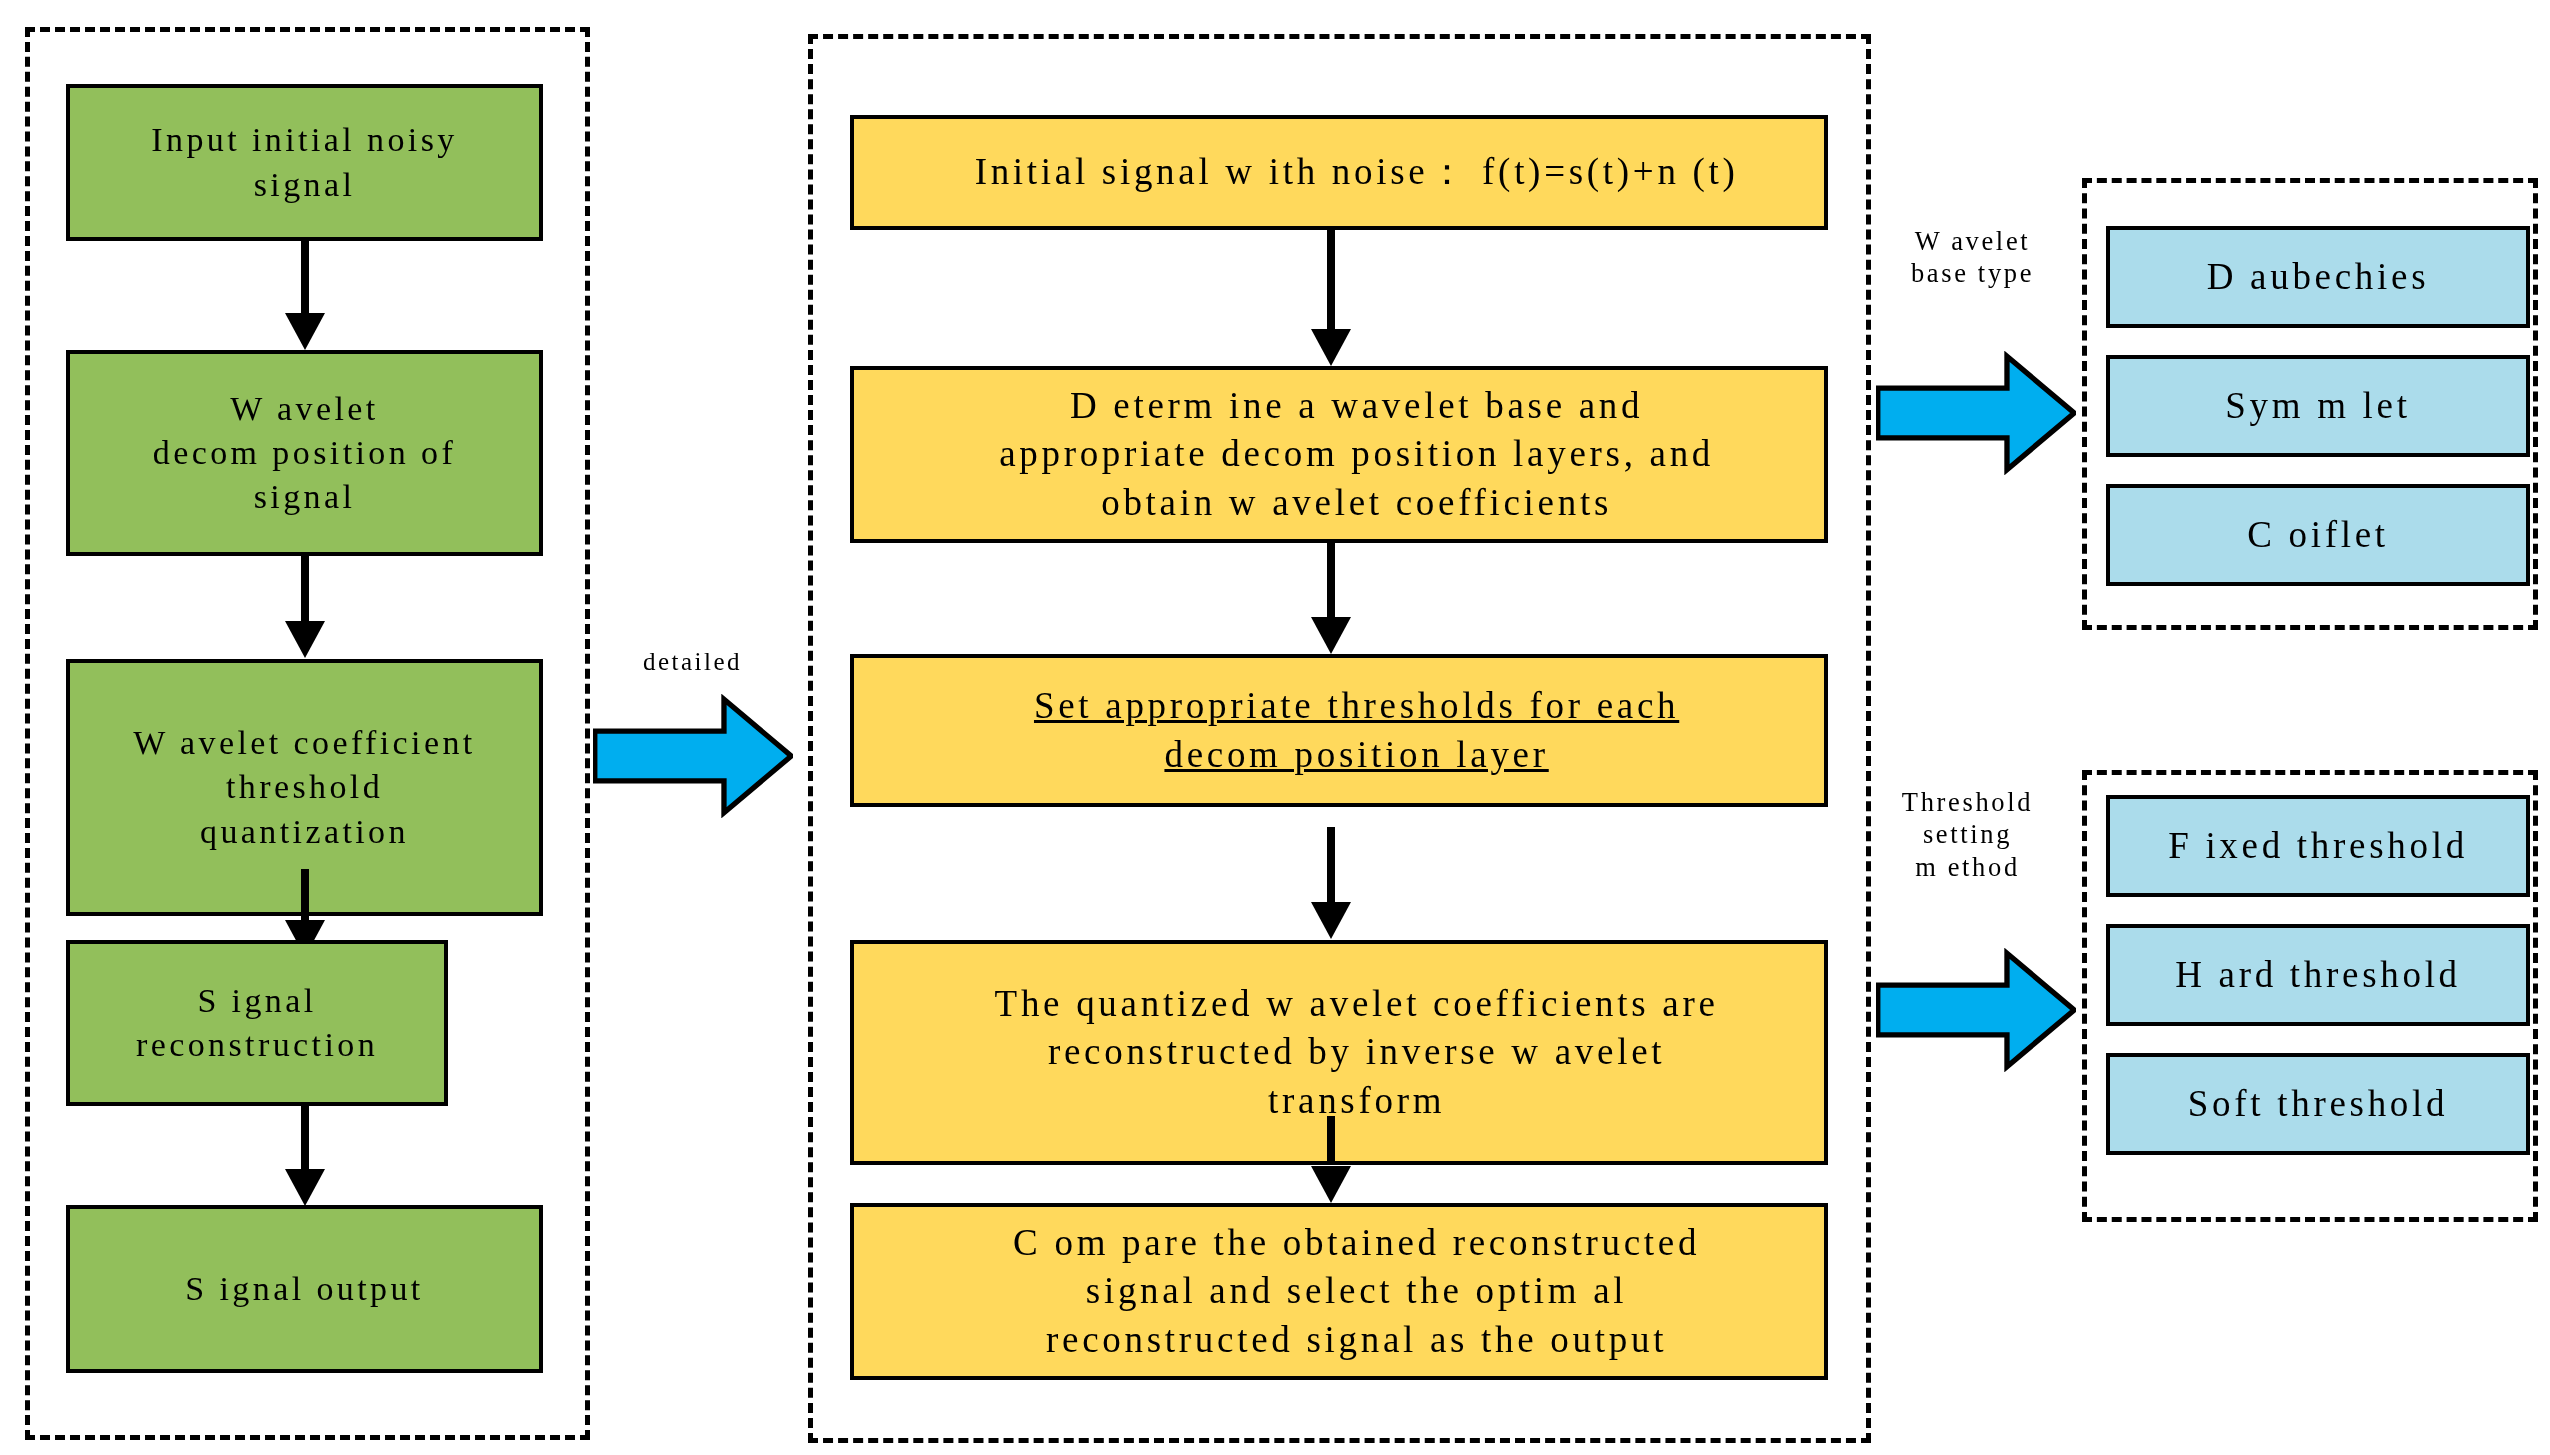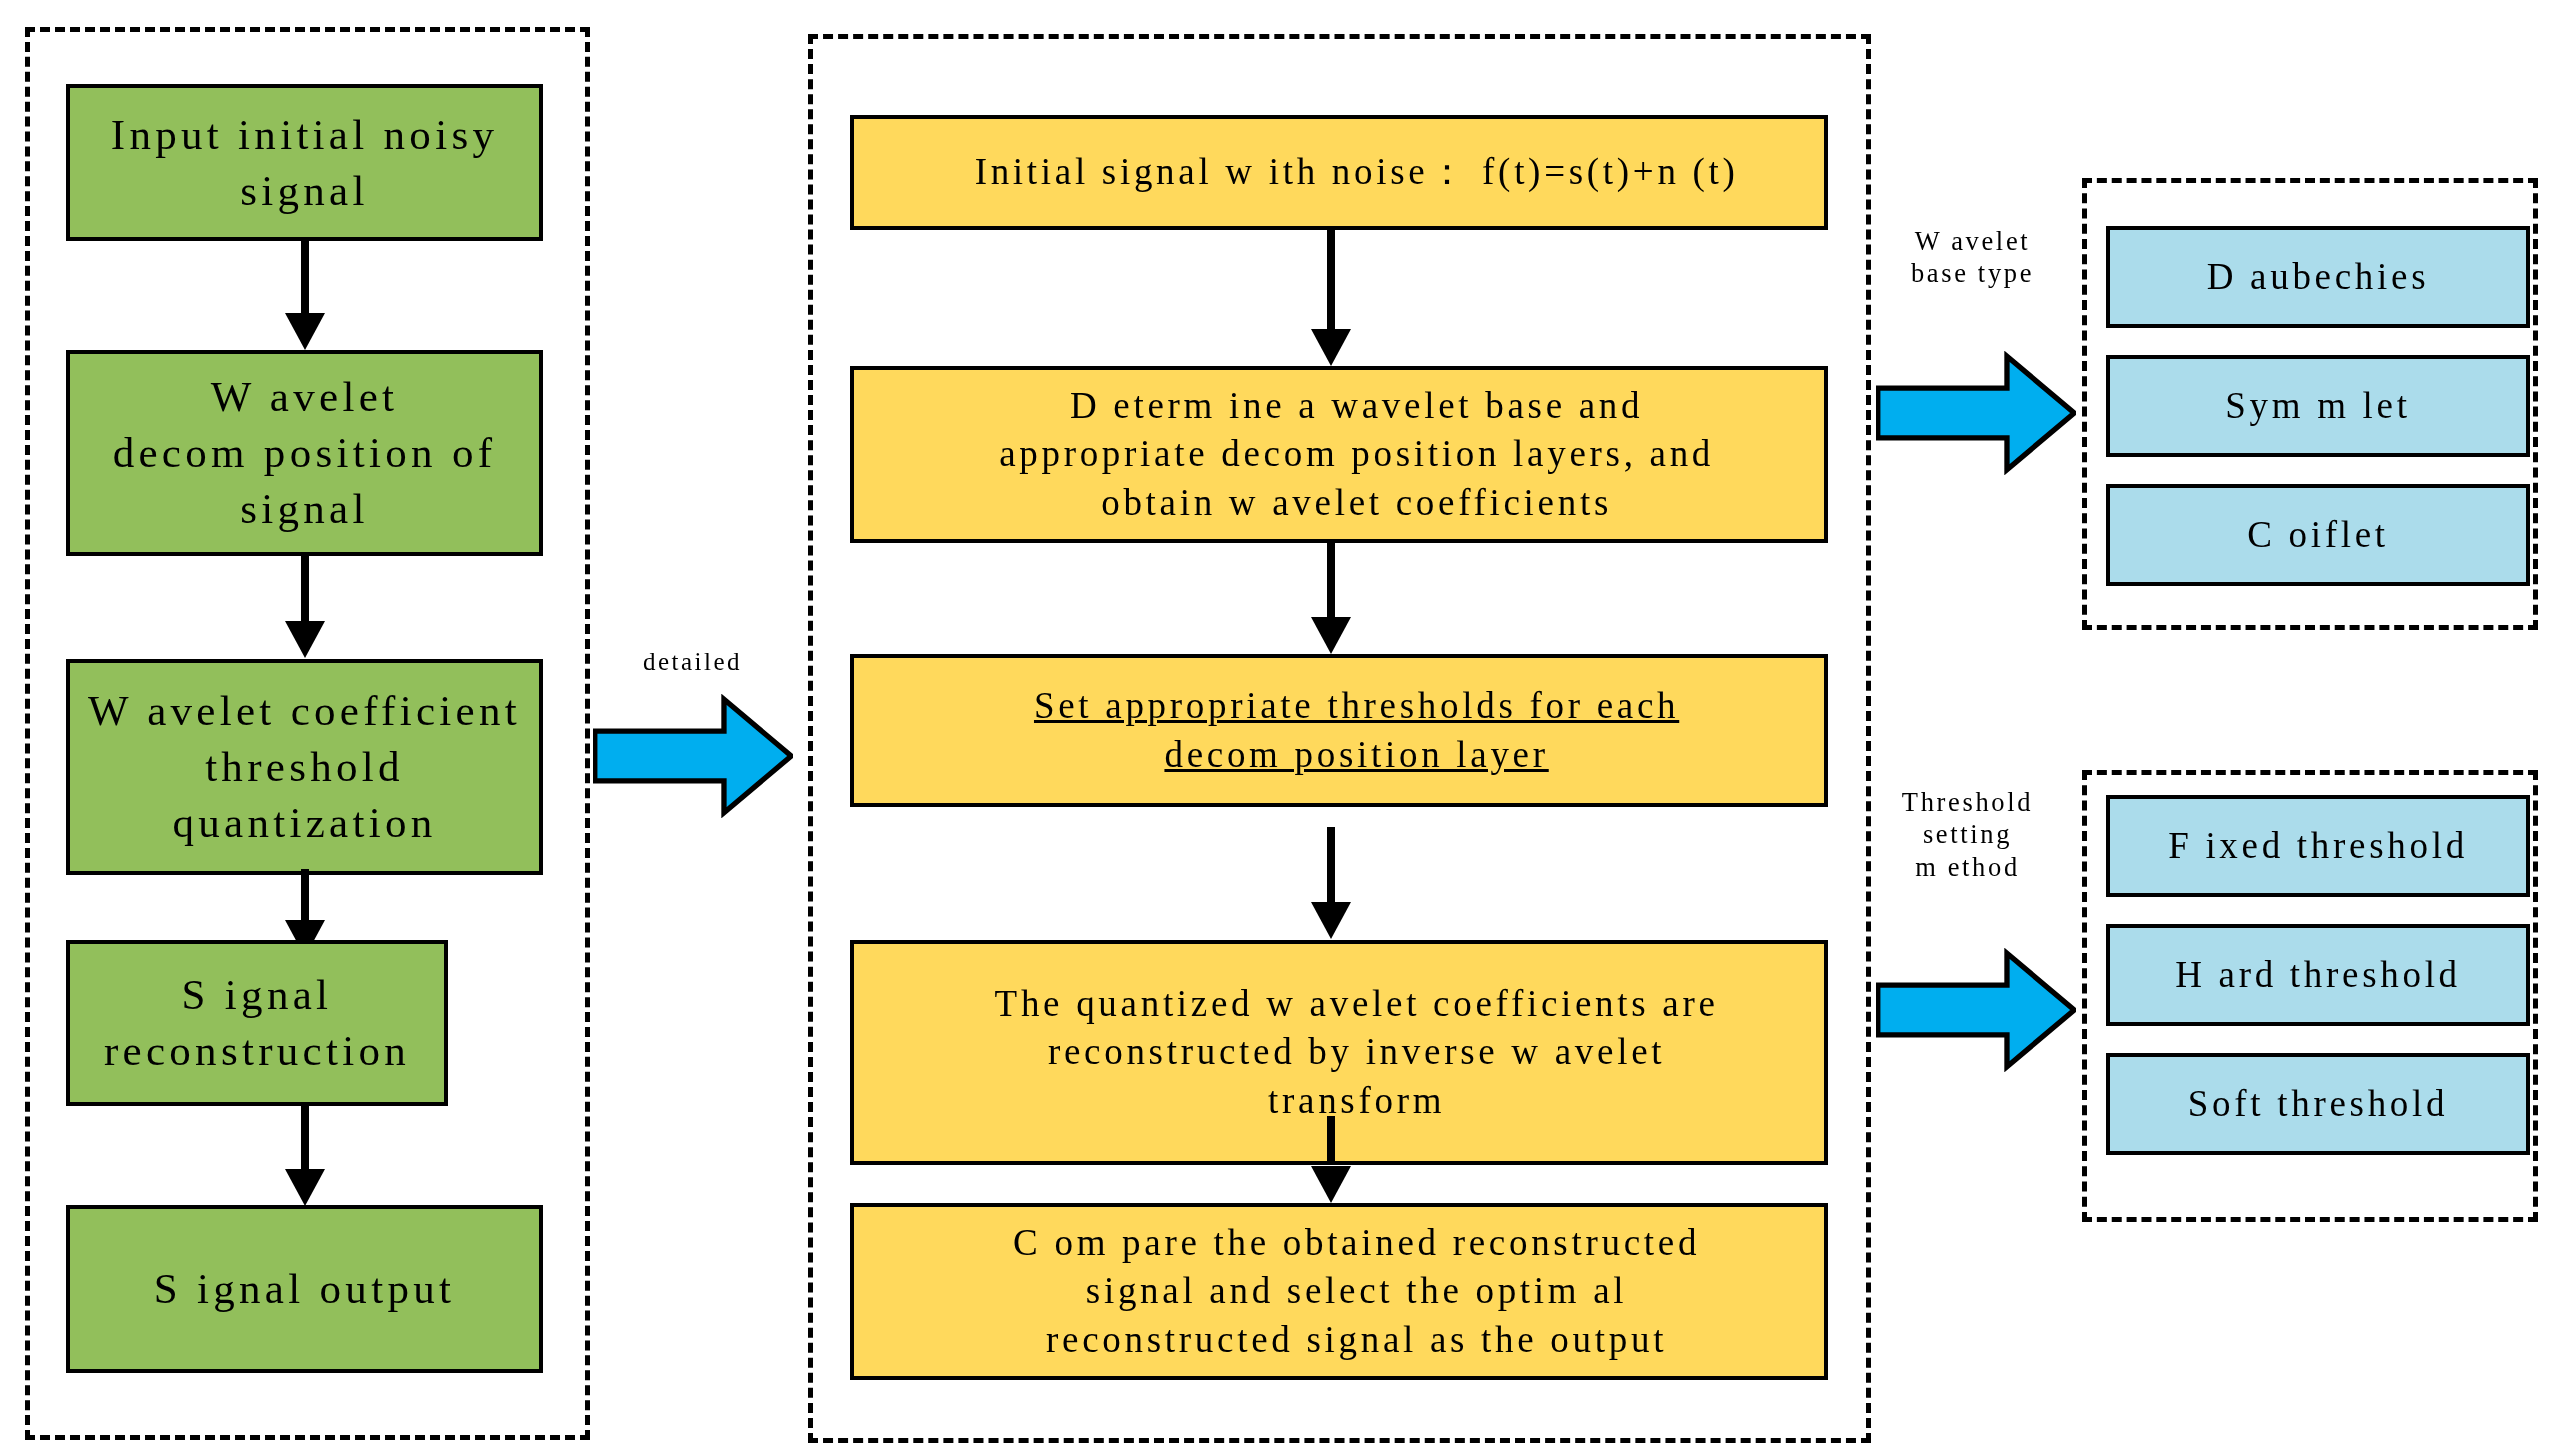--- a/index.html
+++ b/index.html
@@ -85,21 +85,21 @@
   .label {
     position: absolute;
     color: #000000;
     text-align: center;
     line-height: 1.22;
     letter-spacing: 0.10em;
     white-space: pre-line;
   }
 
   
-  .fs-left   { font-size: 43px; }
+  .fs-left   { font-size: 34px; }
   .fs-mid    { font-size: 37px; }
   .fs-right  { font-size: 37px; }
   .fs-detail { font-size: 25px; }
   .fs-edge   { font-size: 26.5px; }
 </style>
 </head>
 <body>
 
 <div id="canvas">
 
@@ -115,21 +115,21 @@
 
   <div class="node green fs-left" style="left:66px; top:350px; width:477px; height:206px;">W avelet
 decom position of
 signal</div>
 
   <div class="vconn" style="left:305px; top:555px; height:103px;">
     <div class="shaft" style="height:66px;"></div>
     <div class="head"></div>
   </div>
 
-  <div class="node green fs-left" style="left:66px; top:659px; width:477px; height:216px;">W avelet coefficient
+  <div class="node green fs-left" style="left:66px; top:659px; width:477px; height:257px;">W avelet coefficient
 threshold
 quantization</div>
 
   <div class="vconn" style="left:305px; top:869px; height:88px;">
     <div class="shaft" style="height:51px;"></div>
     <div class="head"></div>
   </div>
 
   <div class="node green fs-left" style="left:66px; top:940px; width:382px; height:166px;">S ignal
 reconstruction</div>

